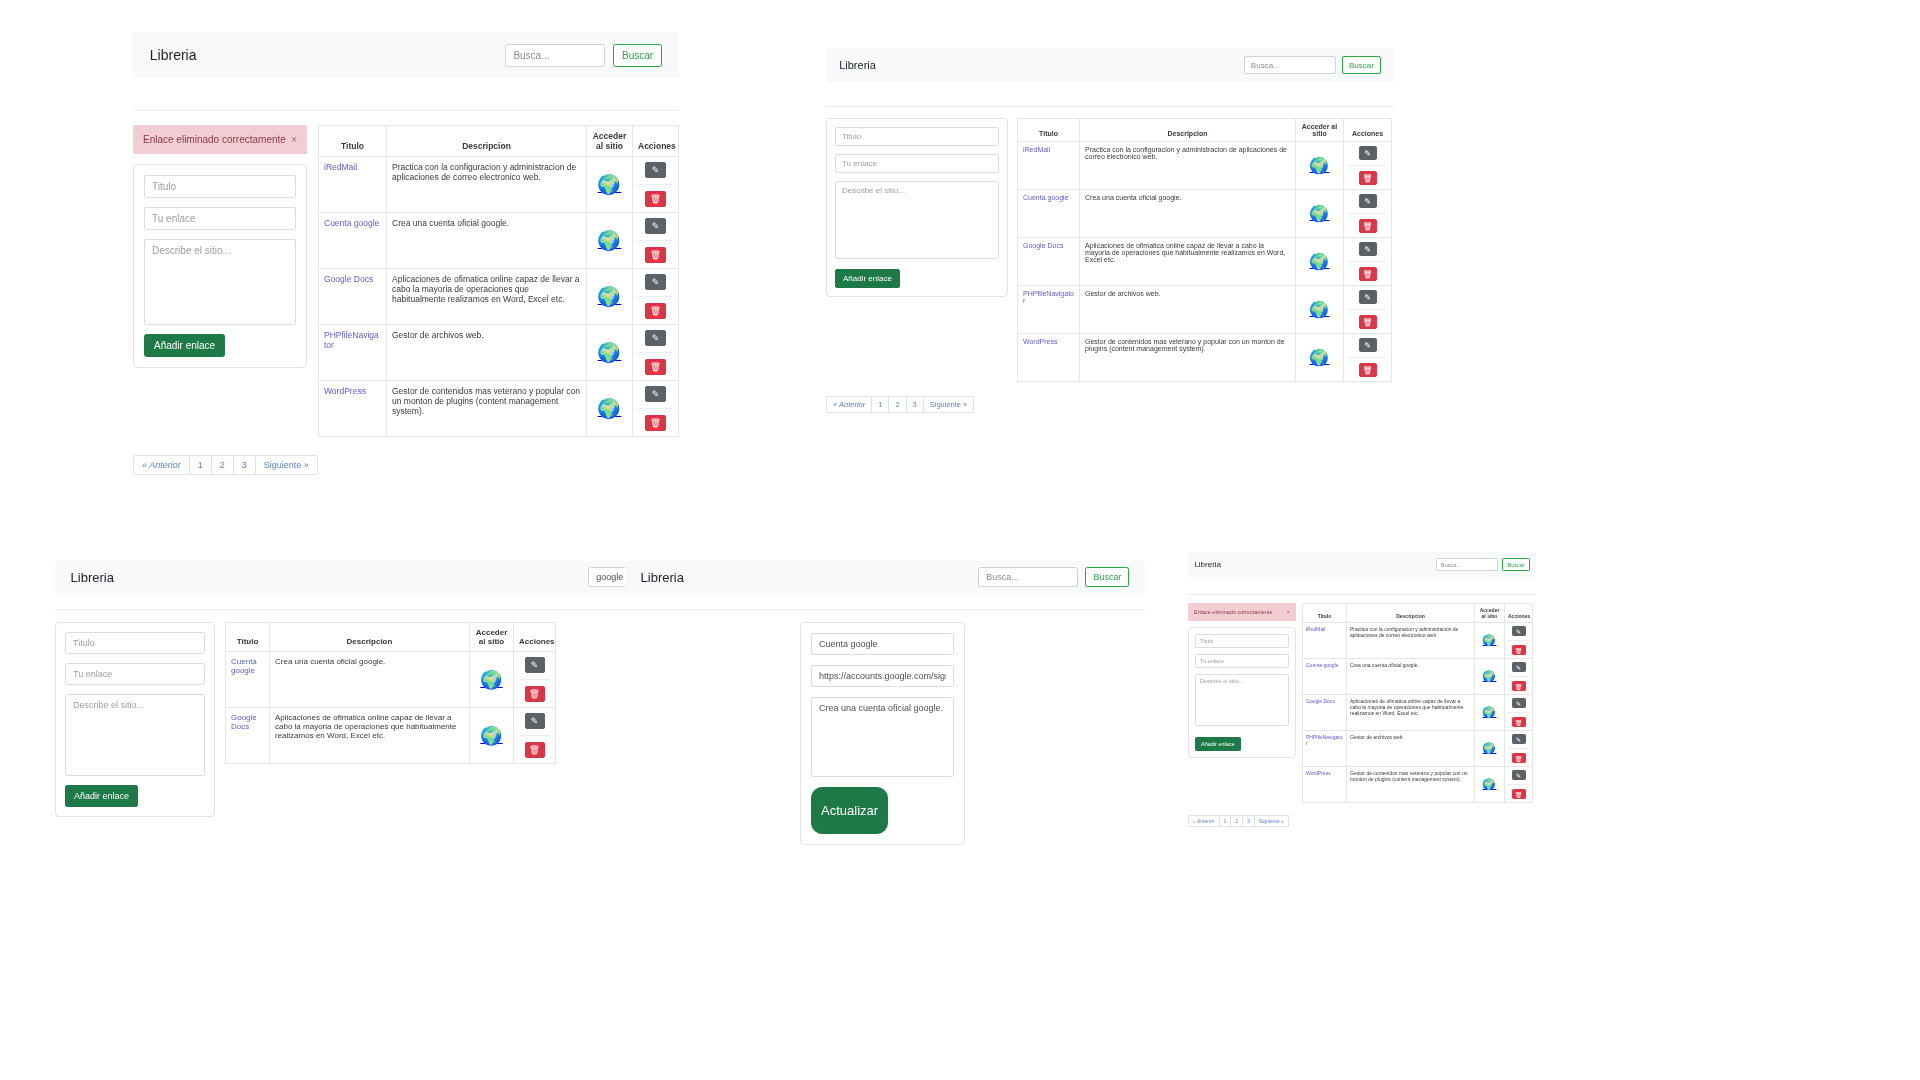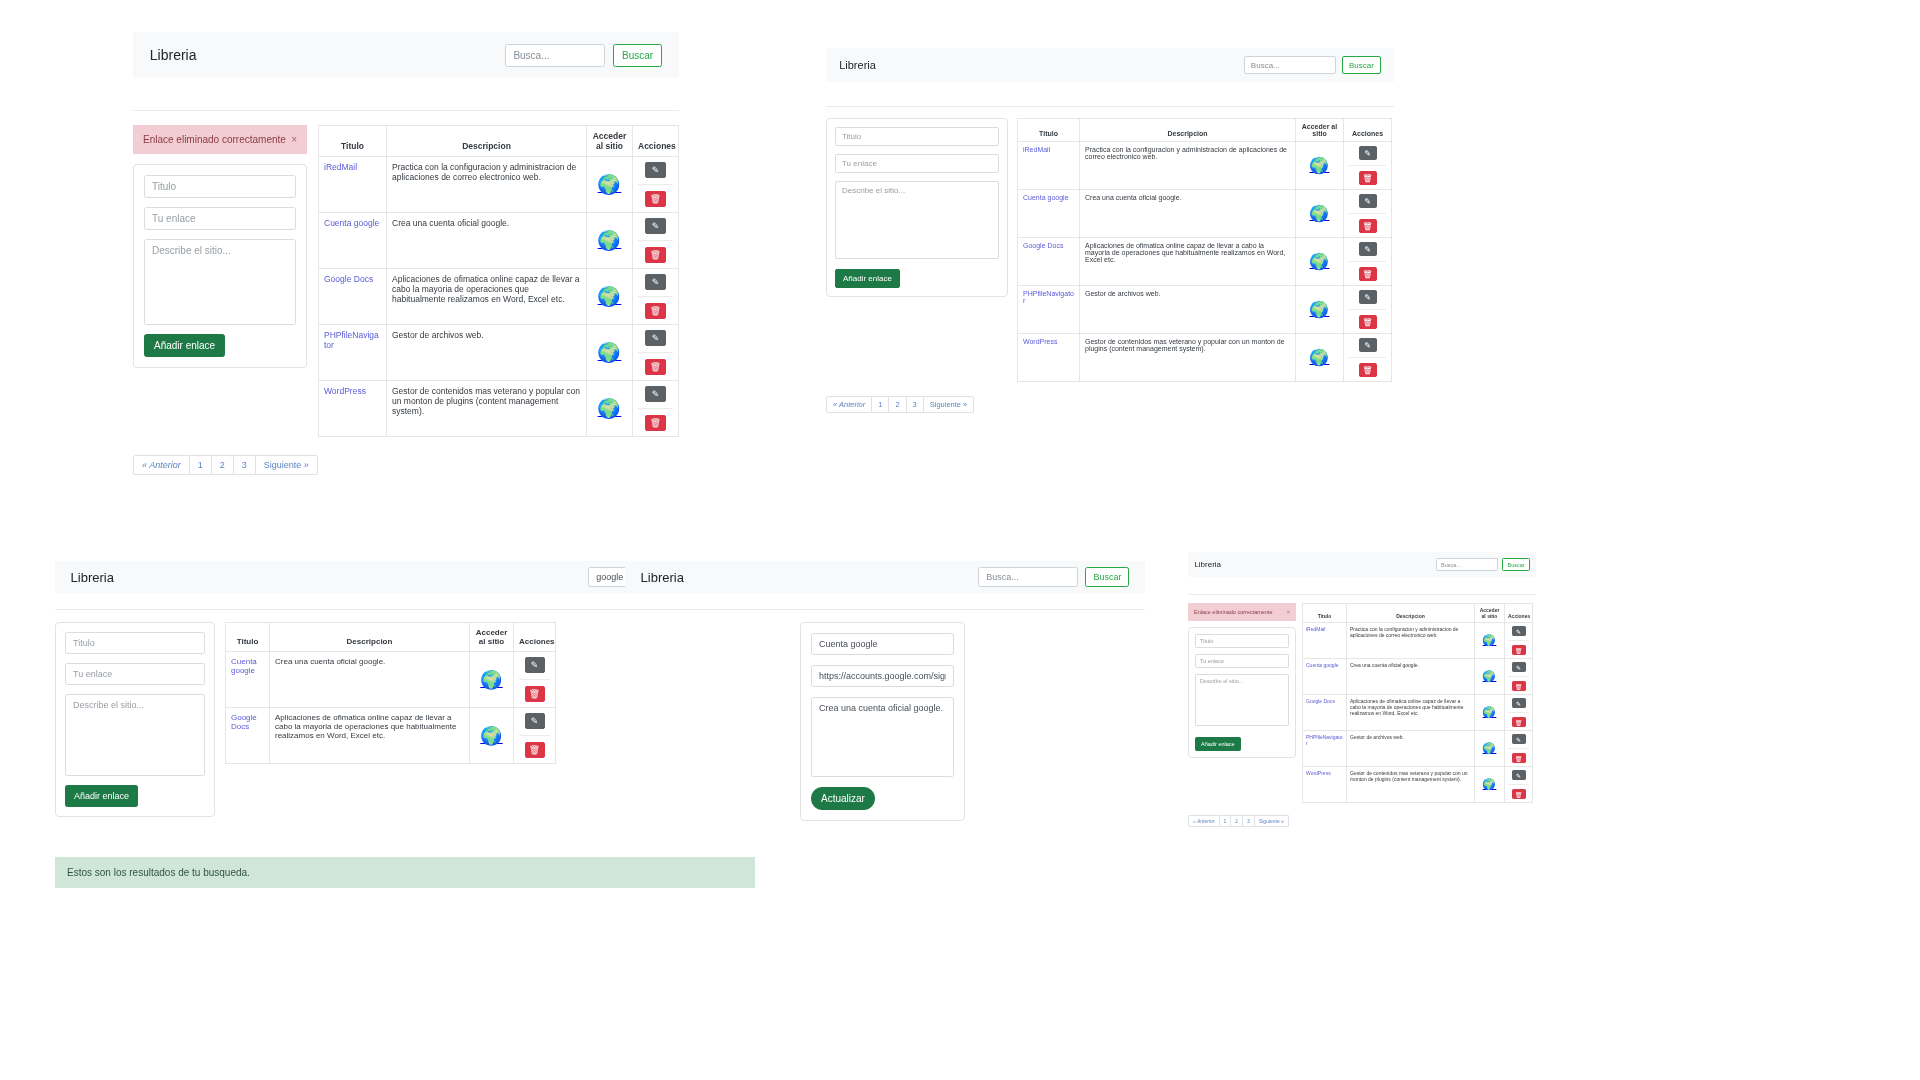--- a/index.html
+++ b/index.html
@@ -157,21 +157,21 @@
   
   #tileD { left: 625px; top: 561px; width: 520px; }
   #tileD .navbar { height: 32px; font-size: 13px; }
   #tileD .search-input { width: 100px; height: 20px; font-size: 9px; padding: 0 7px; }
   #tileD .btn-search { height: 20px; font-size: 9px; padding: 0 7px; }
   #tileD .hr { margin: 16px 0 12px 0; }
   #tileD .editwrap { margin-left: 175px; width: 165px; }
   #tileD .card { padding: 10px; }
   #tileD .field { font-size: 9px; padding: 5px 7px; margin-bottom: 10px; }
   #tileD textarea.field { height: 80px; }
-  #tileD .btn-primary { font-size: 10px; padding: 5px 9px; border-radius: 11px; }
+  #tileD .btn-primary { font-size: 13px; padding: 15px 9px; border-radius: 11px; }
 
   
   #tileE { left: 1188px; top: 552px; width: 348px; }
   #tileE .navbar { height: 25px; font-size: 8px; padding: 0 .8em; }
   #tileE .search-input { width: 62px; height: 13px; font-size: 5.5px; padding: 0 4px; }
   #tileE .btn-search { height: 13px; font-size: 5.5px; padding: 0 4px; }
   #tileE .hr { margin: 17px 0 8px 0; }
   #tileE .content { gap: 6px; }
   #tileE .leftcol { width: 108px; }
   #tileE .alert-danger { padding: 6px 6px; font-size: 5.5px; margin-bottom: 6px; }
@@ -534,21 +534,20 @@
         </button>
         <hr class="act-sep">
         <button class="btn-del">
           <span>🗑</span>
         </button>
       </td>
     </tr>
           </tbody>
       </table>
     </div>
-    <div class="alert-success">Estos son los resultados de tu busqueda.</div>
   </div>
 
   <div class="panel" id="tileD">
     <div class="navbar">
       <span class="brand">Libreria</span>
       <div class="searchform">
         <input class="search-input" placeholder="Busca..." style="">
         <button class="btn-search">Buscar</button>
       </div>
     </div>

